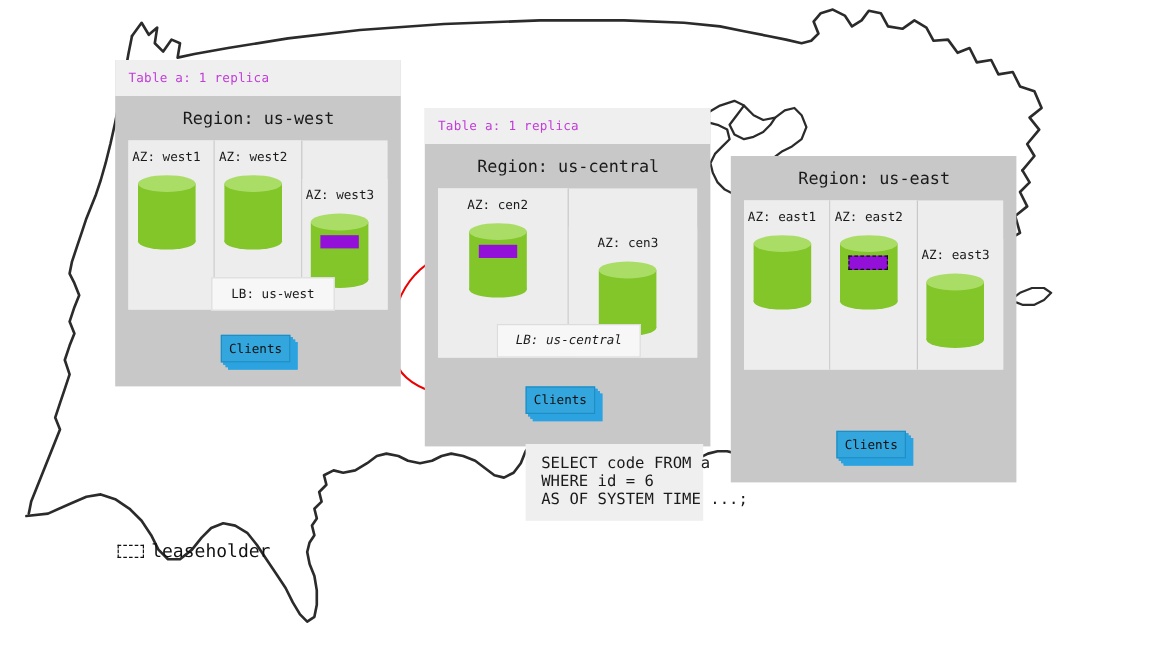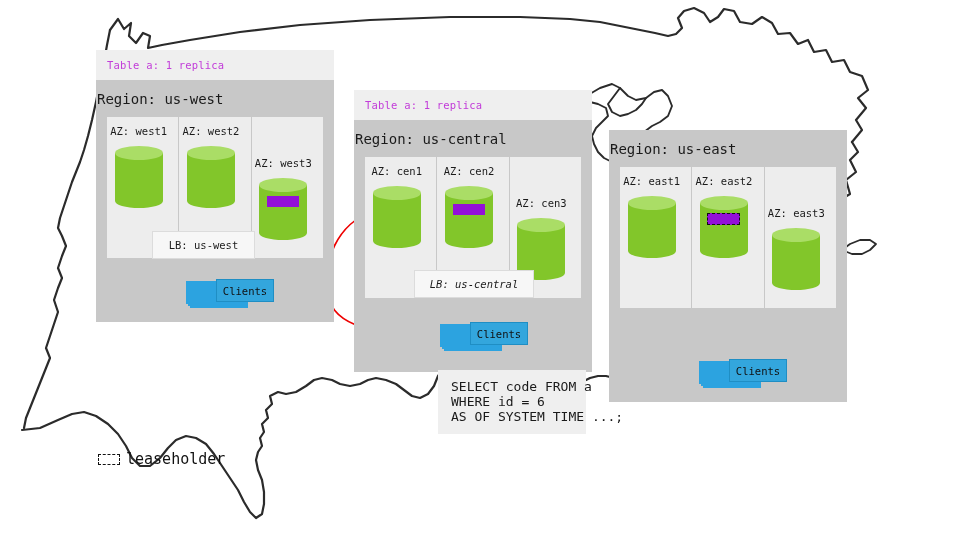--- a/index.html
+++ b/index.html
@@ -25,20 +25,21 @@
     font-size: 10.5px;
     letter-spacing: 0.2px;
     padding: 9px 0 9px 11px;
     box-sizing: border-box;
   }
   .region-name {
     font-size: 14px;
     color: #1a1a1a;
     padding: 11px 0 10px 1px;
     font-family: "DejaVu Sans Mono", "Liberation Mono", monospace;
+    text-align: center;
   }
   .az-row {
     display: flex;
     margin: 0 11px;
     background: #ededed;
   }
   .az {
     flex: 1 1 0;
     background: #ededed;
     border-right: 1px solid #c8c8c8;
@@ -120,21 +121,20 @@
   .clients .s2 { left: 4px; top: 4px; }
   .clients .s1 { left: 2px; top: 2px; }
   .clients .front {
     left: 0; top: 0;
     background: #33a6dd;
     border: 1px solid #1f8ec4;
     display:flex; align-items:center; justify-content:center;
     font-size: 10.5px;
     color: #111;
     z-index: 4;
-    margin-left: 32px;
   }
 
   
   .sqlbox {
     position: absolute;
     background: #efefef;
     font-size: 13px;
     line-height: 15px;
     color: #1a1a1a;
     padding: 9px 23px 10px 13px;
@@ -312,43 +312,33 @@
         <div class="cyl-wrap">
           <div class="cyl">
             <div class="cyl-bottom"></div>
               <div class="cyl-body"></div>
               <div class="cyl-top"></div>
             <div class="replica"></div>
           </div>
         </div>
       </div>
     </div>
-    <div class="lb" style="left:56px; top:181px; width:103px;">LB: us-west</div>
+    <div class="lb" style="left:80px; top:181px; width:103px;">LB: us-west</div>
     <div class="clients" style="left:88px; top:229px;">
       <div class="sheet s3"></div>
         <div class="sheet s2"></div>
         <div class="sheet s1"></div>
       <div class="sheet front">Clients</div>
     </div>
   </div>
 
   <div class="region" style="left:354px; top:90px; width:238px; height:282px;">
     <div class="region-title">Table a: 1 replica</div>
     <div class="region-name">Region: us-central</div>
     <div class="az-row">
-      <div class="az">
-        <div class="az-label">AZ: cen1</div>
-        <div class="cyl-wrap">
-          <div class="cyl">
-            <div class="cyl-bottom"></div>
-              <div class="cyl-body"></div>
-              <div class="cyl-top"></div>
-          </div>
-        </div>
-      </div>
       <div class="az">
         <div class="az-label">AZ: cen2</div>
         <div class="cyl-wrap">
           <div class="cyl">
             <div class="cyl-bottom"></div>
               <div class="cyl-body"></div>
               <div class="cyl-top"></div>
             <div class="replica"></div>
           </div>
         </div>

